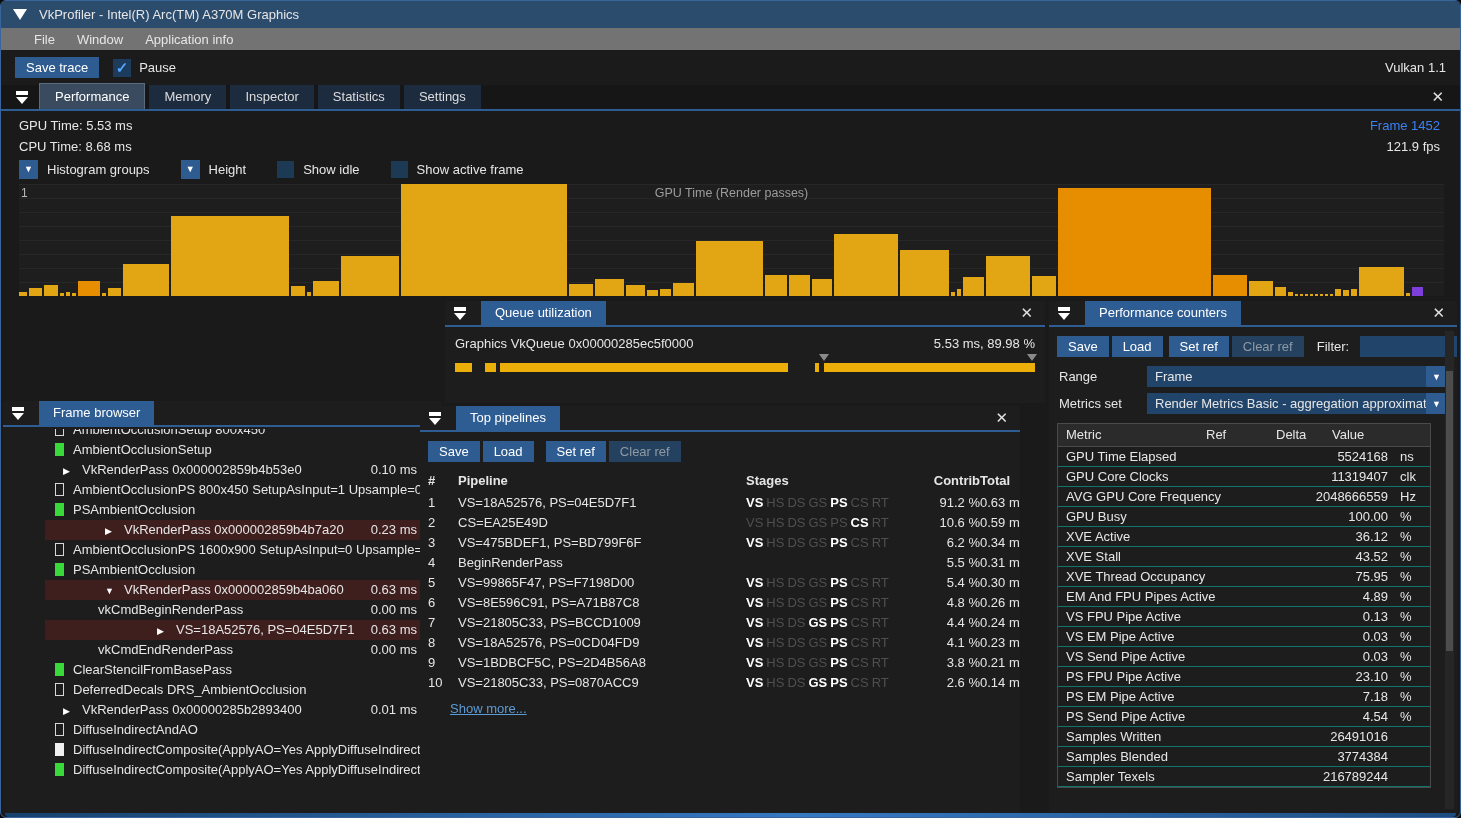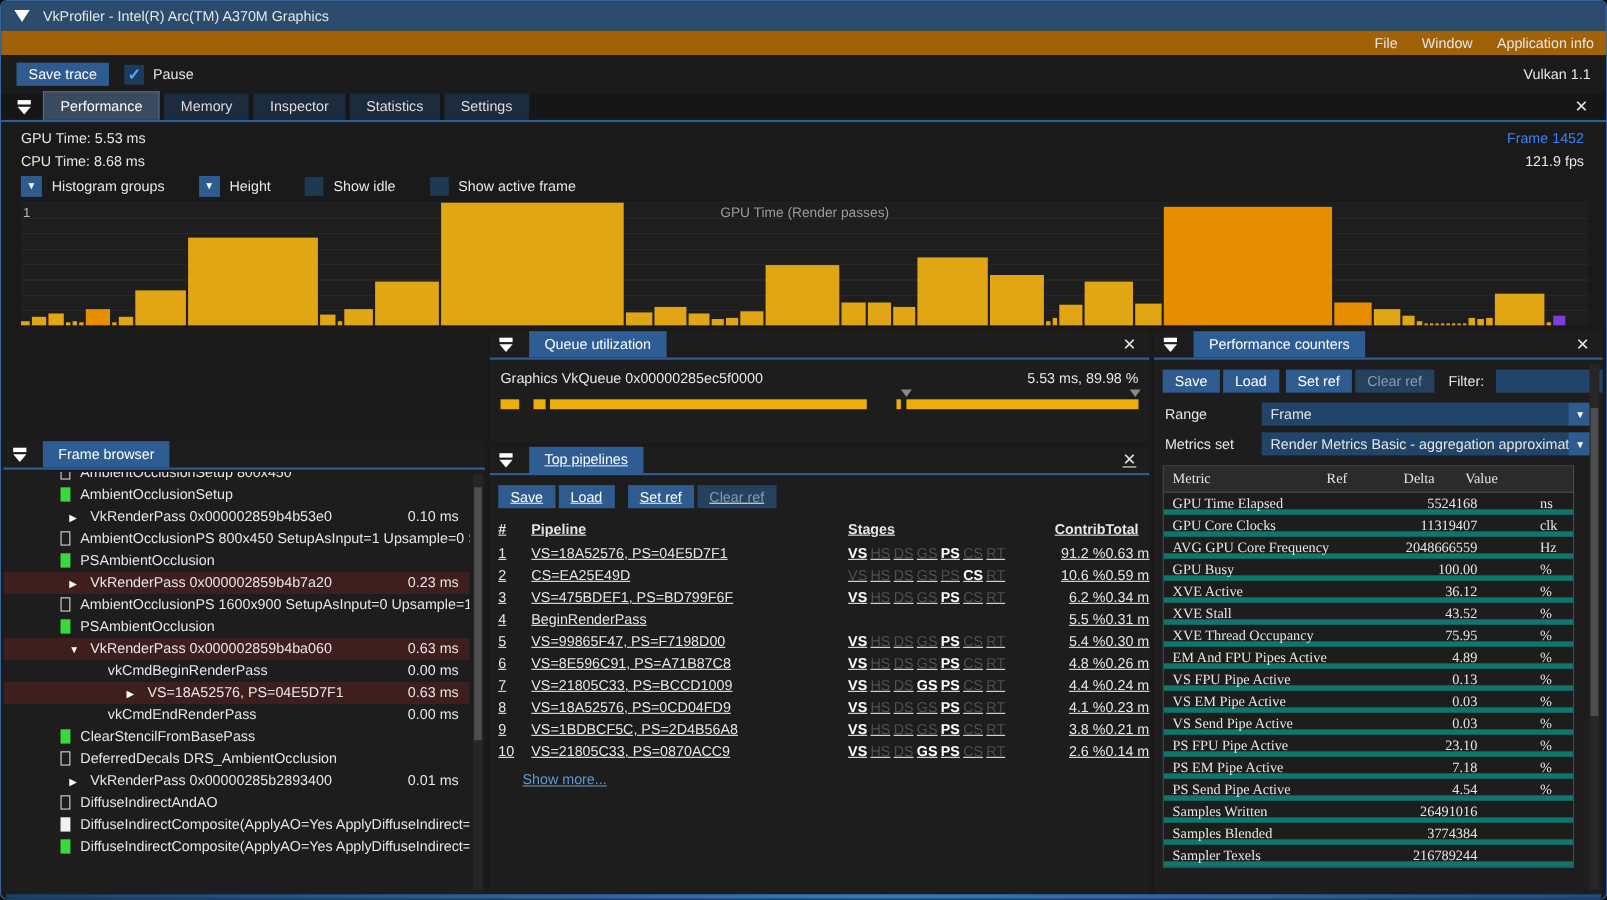--- a/index.html
+++ b/index.html
@@ -14,22 +14,22 @@
     border:1px solid #39659b; border-radius:6px; overflow:hidden;
   }
   .bottom-edge { position:absolute; left:4px; right:4px; bottom:0; height:4px;
     background:linear-gradient(90deg,#16416d,#3579c4 55%,#1c4c80); border-radius:0 0 6px 6px; }
 
   
   .titlebar { position:absolute; left:0; top:0; right:0; height:27px; background:#2c4c6e;
     display:flex; align-items:center; padding-left:12px; gap:12px; }
   .logo-tri { width:0; height:0; border-left:7px solid transparent; border-right:7px solid transparent;
     border-top:11px solid #ffffff; }
-  .menubar { position:absolute; left:0; top:27px; right:0; height:22px; background:#a16207;
-    display:flex; align-items:center; padding-left:4px;justify-content:flex-end; }
+  .menubar { position:absolute; left:0; top:27px; right:0; height:22px; background:#737373;
+    display:flex; align-items:center; padding-left:22px; }
   .menu-item { padding:2px 11px; }
   .toolbar { position:absolute; left:0; top:49px; right:0; height:35px; background:#1b1b1b;
     display:flex; align-items:center; padding:0 14px; gap:14px; }
   .btn { background:#2e5c90; color:#fff; padding:3px 11px; cursor:default; white-space:nowrap; }
   .btn.dim { background:#24415f; color:#8f9aa5; }
   .check-wrap { display:flex; align-items:center; gap:8px; }
   .checkbox { width:18px; height:18px; background:#1d3b5c; display:flex; align-items:center;
     justify-content:center; color:#57a6ff; font-weight:bold; font-size:15px; }
   .checkbox.empty { color:transparent; background:#1d3a55; width:17px; height:17px; }
   .vulkan { margin-left:auto; color:#e6e6e6; }
@@ -66,31 +66,31 @@
   
   .panel { position:absolute; background:#1d1d1d; overflow:hidden; }
   .panel-tabs { height:26px; border-bottom:2px solid #2e5d94; display:flex; align-items:flex-end;
     padding-left:8px; gap:8px; background:#1d1d1d; }
   .ptab { background:#2e5d94; color:#fff; padding:4px 14px 5px; white-space:nowrap; }
   .pclose { margin-left:auto; margin-right:12px; align-self:center; color:#e0e0e0; font-size:15px; }
 
   #frames-panel { left:2px; top:300px; width:438px; height:97px; }
   #framebrowser-panel { left:2px; top:400px; width:438px; height:412px; }
   #queue-panel { left:444px; top:300px; width:600px; height:102px; }
-  #pipelines-panel { left:444px; top:405px; width:600px; height:407px;text-decoration:underline; }
+  #pipelines-panel { left:419px; top:405px; width:600px; height:407px; }
   #counters-panel { left:1048px; top:300px; width:408px; height:512px; }
 
   
   .frame-row { margin:5px 5px 0 5px; background:#2f6097; border:1px solid #4e85c0; padding:2px 9px; }
 
   
   .tree { position:absolute; left:0; right:14px; top:28px; bottom:0; overflow:hidden; }
   .tree-row { height:20px; line-height:20px; white-space:nowrap; overflow:hidden; position:relative; }
   .tree-row:first-child { margin-top:-9px; }
-  .tree-row.hl { background:#3f1e1e; }
+  .tree-row.hl { background:#3f1e1e;margin-left:42px; }
   .ind1 { padding-left:52px; } .ind2 { padding-left:60px; } .ind3 { padding-left:95px; } .ind4 { padding-left:112px; }
   .t-icon { display:inline-block; width:9px; height:13px; vertical-align:-2px; margin-right:9px; }
   .t-icon.outline { border:1px solid #d8d8d8; background:transparent; }
   .t-icon.green { background:#38d938; }
   .t-icon.white { background:#f0f0f0; }
   .t-arrow { display:inline-block; width:10px; margin-right:9px; font-size:9px; color:#fff; }
   .tree-time { position:absolute; right:10px; }
   .vscroll { position:absolute; right:2px; top:30px; bottom:4px; width:9px; background:#262626; }
   .vthumb { position:absolute; left:1px; width:7px; background:#4d4d4d; }
 
@@ -117,25 +117,25 @@
   .pc-buttons { display:flex; gap:3px; padding:9px 10px 6px 8px; align-items:center; }
   .pc-filter-label { margin:0 8px 0 10px; }
   .pc-filter-input { flex:1; height:21px; background:#21456a; border:none; color:#fff; outline:none; padding:0 6px;
     font-family:"Liberation Sans", sans-serif; }
   .pc-select-row { display:flex; align-items:center; padding:3px 10px 3px 10px; height:27px; }
   .pc-select-label { width:88px; flex:none; }
   .dropdown { flex:1; height:21px; background:#21456a; position:relative; display:flex; align-items:center;
     padding:0 26px 0 8px; white-space:nowrap; overflow:hidden; }
   .dd-arrow { position:absolute; right:0; top:0; width:21px; height:21px; background:#2e5c90; color:#fff;
     font-size:9px; display:flex; align-items:center; justify-content:center; }
-  .pc-table { margin:6px 26px 2px 8px; border:1px solid #4a4a4a;font-family:Liberation Serif, serif; }
+  .pc-table { margin:6px 26px 2px 8px; border:1px solid #4a4a4a; }
   .pc-head { display:grid; grid-template-columns:140px 70px 56px 1fr; padding:3px 8px 4px; background:#2b2b2b;
     border-bottom:1px solid #4a4a4a; }
-  .pc-row { display:grid; grid-template-columns:1fr 76px 34px; padding:1px 8px 2px; border-bottom:5px solid #0f766e;
-    height:20px; line-height:17px;gap:45px; }
+  .pc-row { display:grid; grid-template-columns:1fr 76px 34px; padding:1px 8px 2px; border-bottom:1px solid #0f766e;
+    height:20px; line-height:17px; }
   .pc-val { text-align:right; }
   .pc-unit { padding-left:12px; }
 </style>
 </head>
 <body>
 
 <div class="window">
 
   <div class="titlebar">
     <span class="logo-tri"></span>

